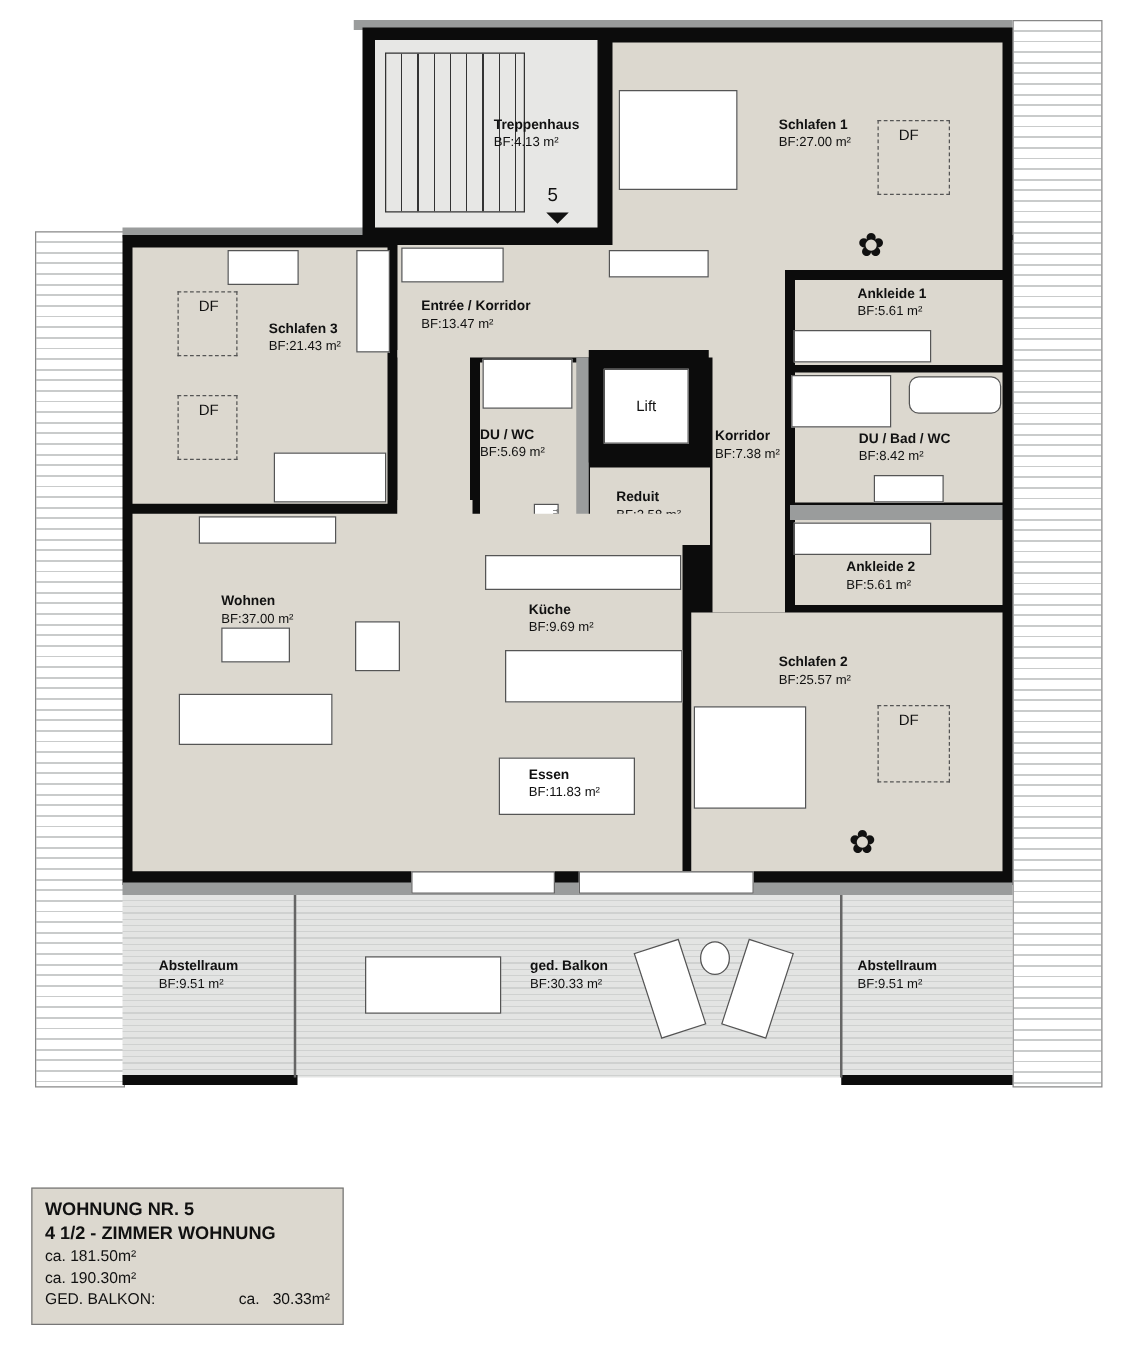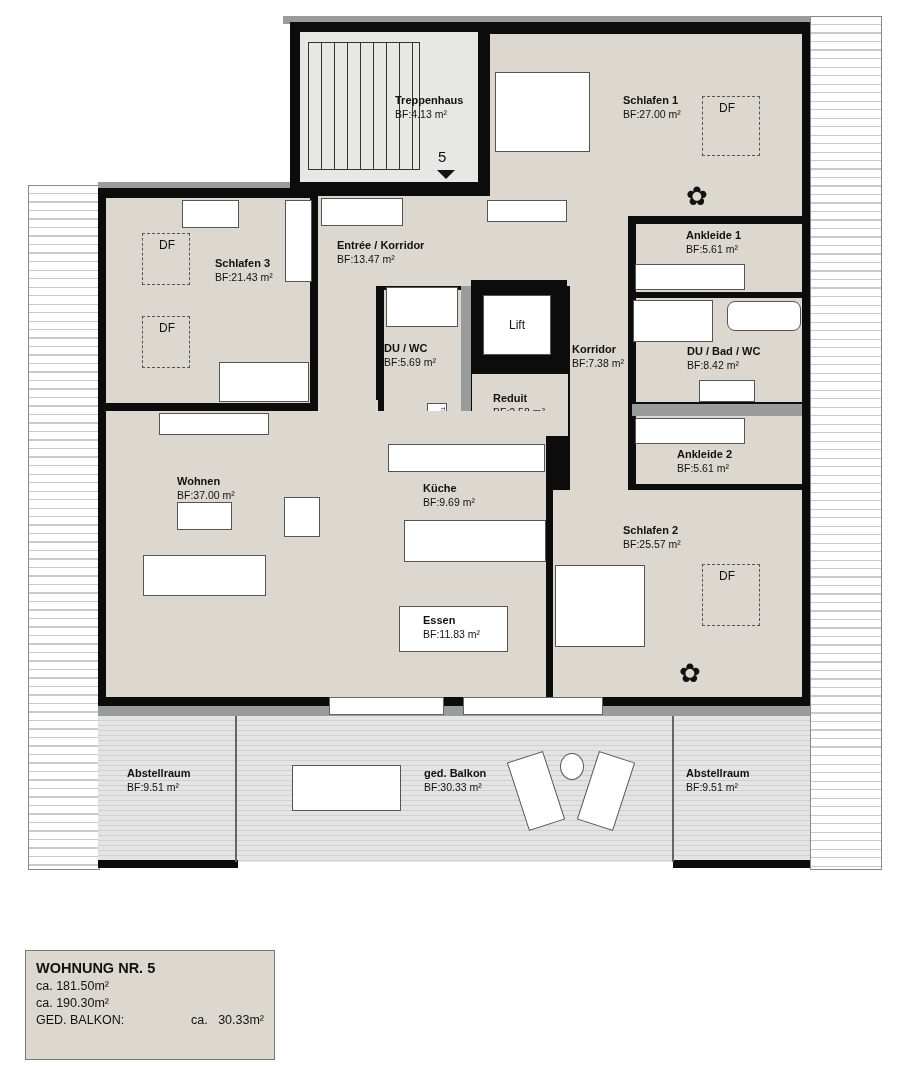--- a/index.html
+++ b/index.html
@@ -187,20 +187,21 @@
   <span class="name">ged. Balkon</span>
   <span class="area">BF:30.33 m²</span>
 </div>
 <div class="label" style="left:686px;top:767px;">
   <span class="name">Abstellraum</span>
   <span class="area">BF:9.51 m²</span>
 </div>
 
 <div class="info">
   <div class="h">WOHNUNG NR. 5</div>
+  <div class="h">4 1/2 - ZIMMER WOHNUNG</div>
   <div class="row">
     <span class="v">ca. 181.50m²</span>
   </div>
   <div class="row">
     <span class="v">ca. 190.30m²</span>
   </div>
   <div class="row">
     <span class="k">GED. BALKON:</span>
     <span class="v" style="white-space:pre;">ca.   30.33m²</span>
   </div>

